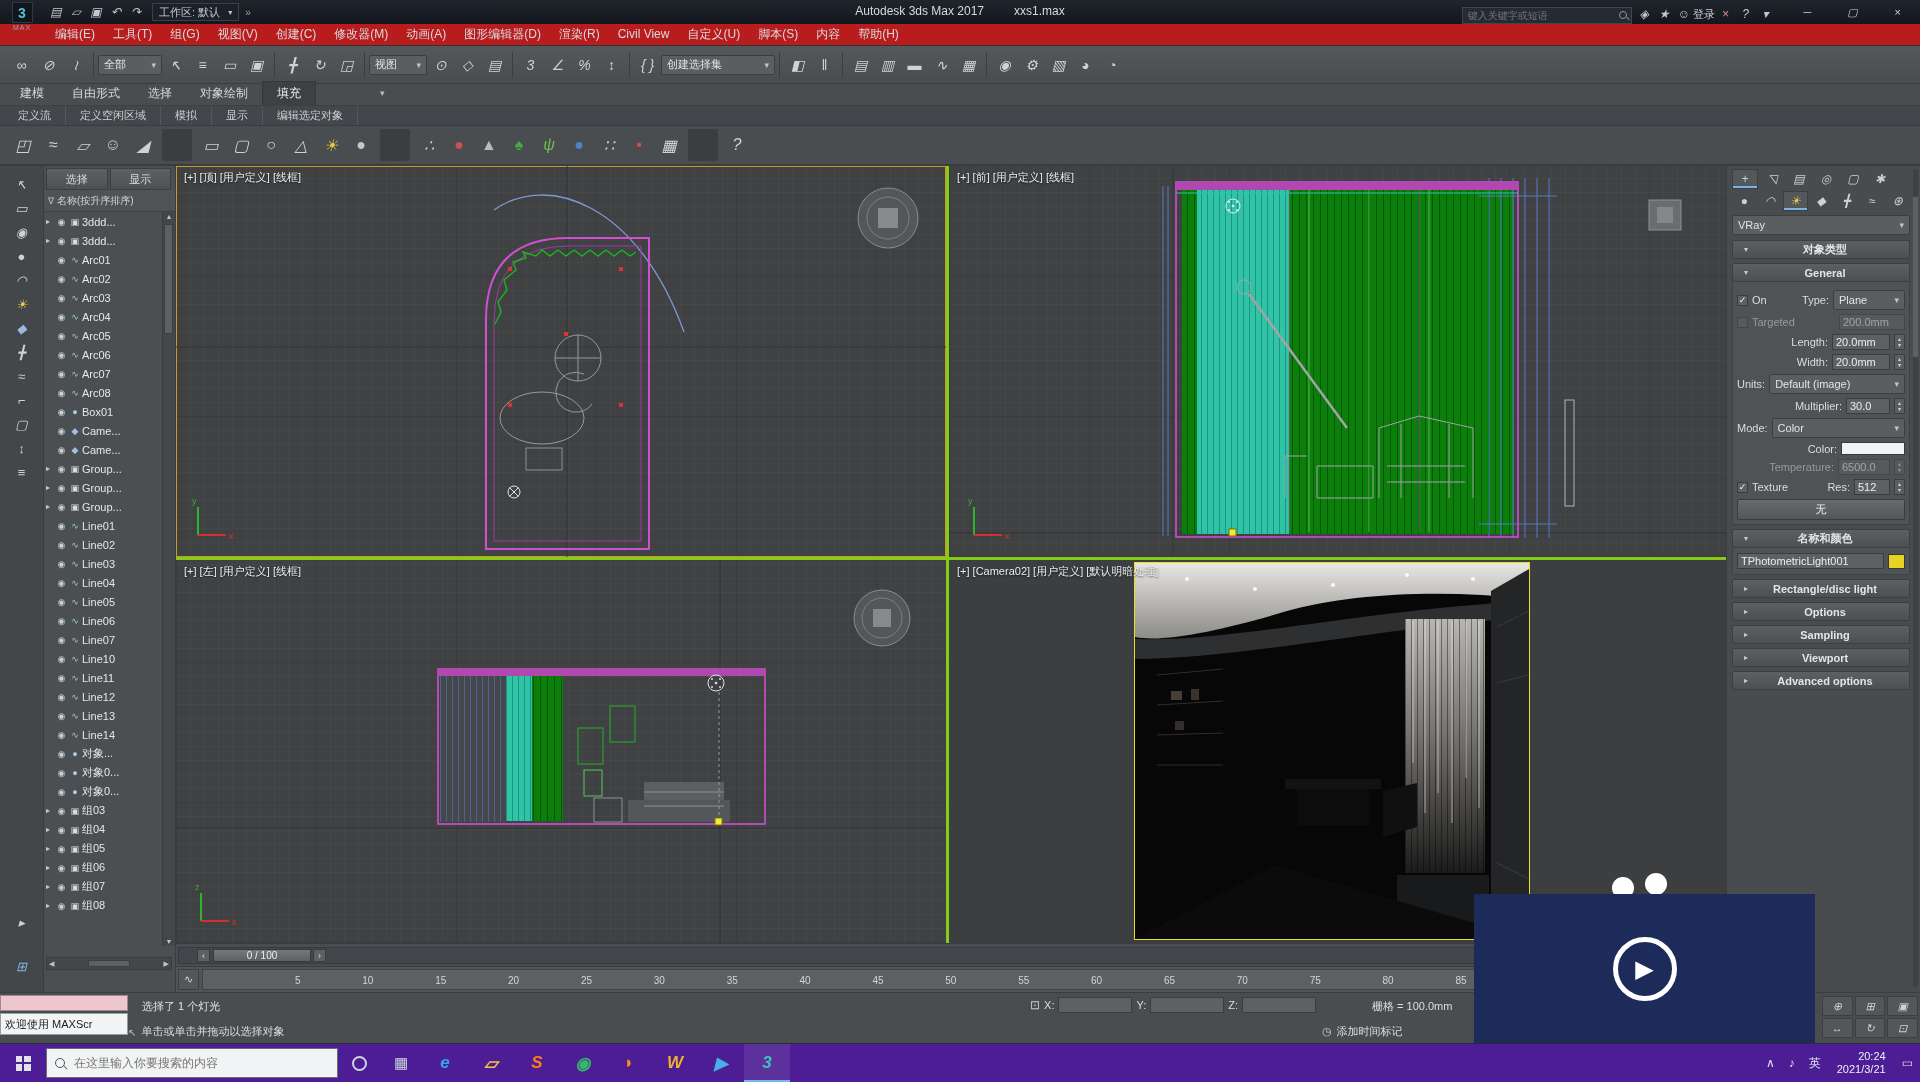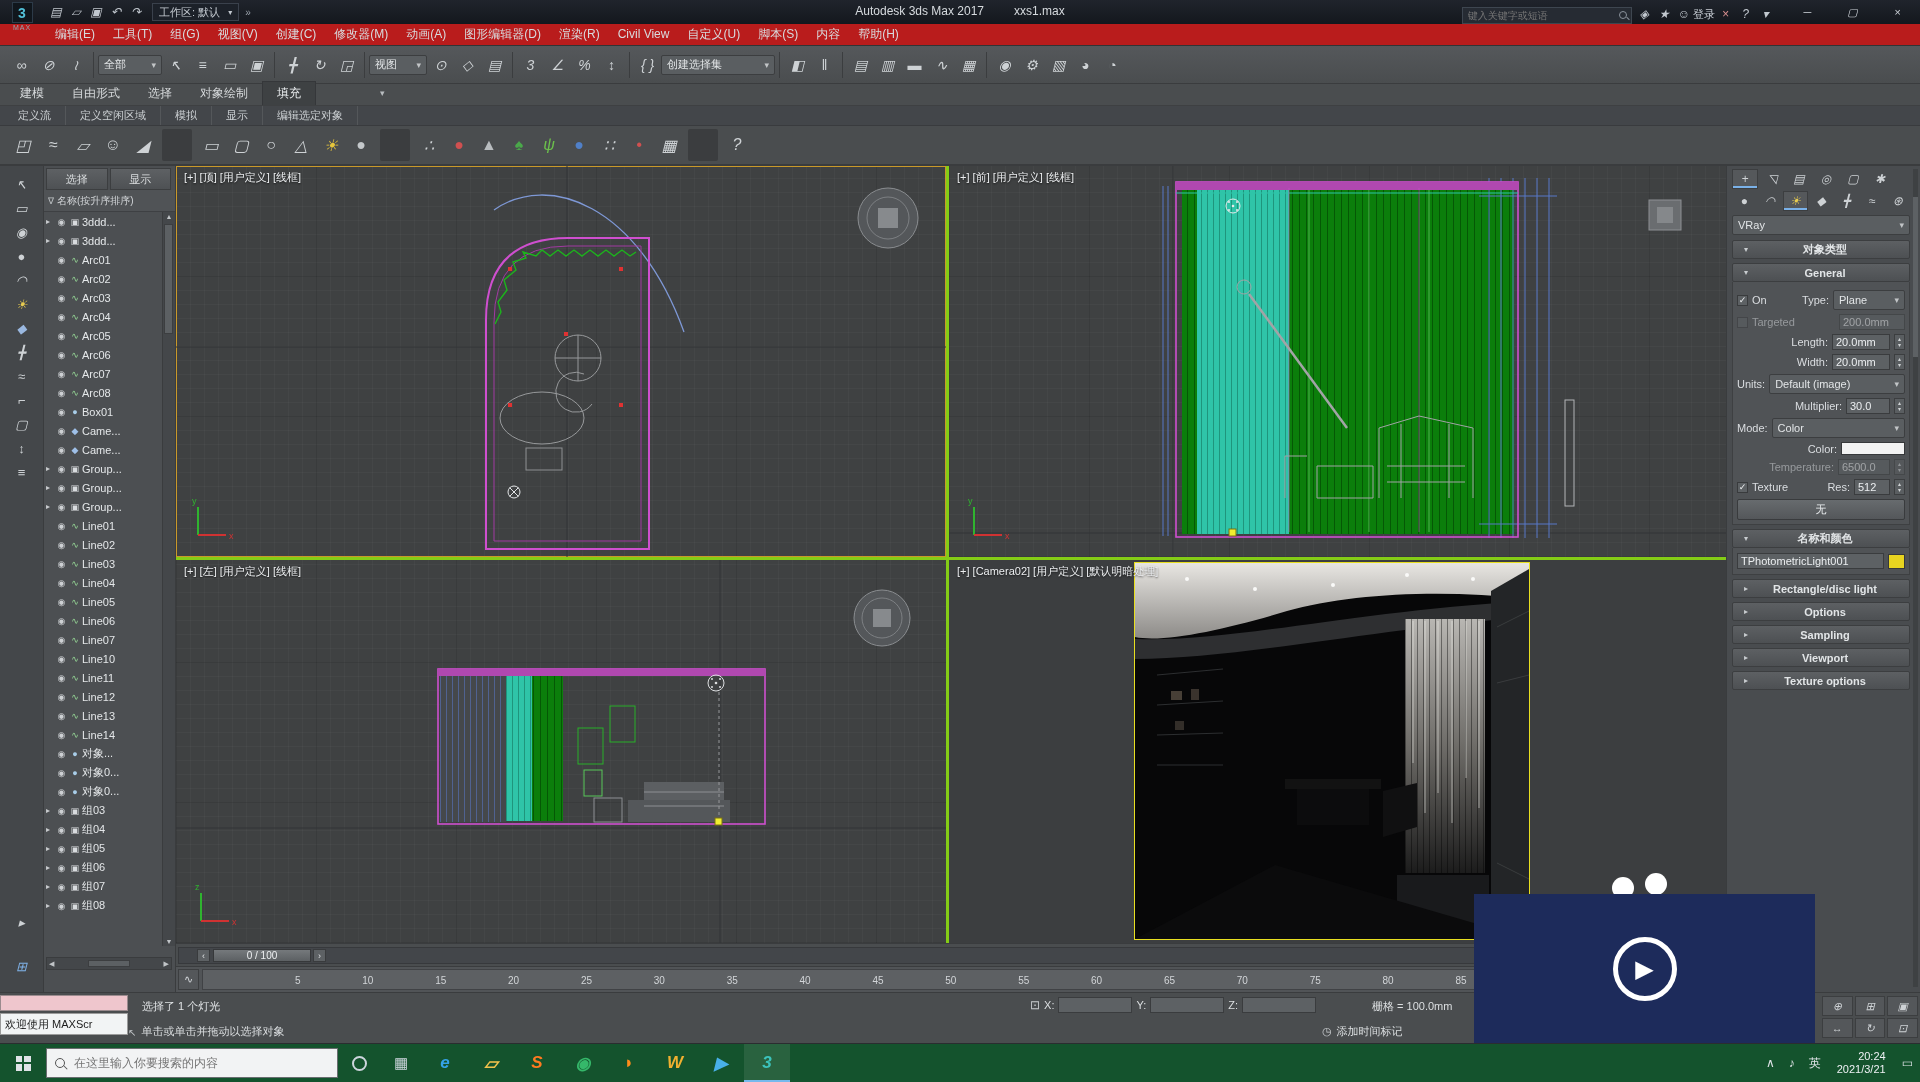--- a/index.html
+++ b/index.html
@@ -191,21 +191,21 @@
   .cfield{width:74px;height:16px;background:#5d6164;border:1px solid #3a3c3e;color:#e8ebed;
     font-size:11px;padding:0 3px;font-family:inherit}
   .st-grid{left:1372px;top:6px;font-size:11px;color:#dcdfe1}
   .st-ttag{left:1322px;top:31px;font-size:11px;color:#dcdfe1;display:flex;gap:5px;align-items:center}
   .tt-ico::after{content:"◷";font-size:11px;color:#c8cbce}
   .navs{right:2px;top:3px;width:96px;display:grid;grid-template-columns:repeat(3,1fr);gap:2px}
   .nav-btn{height:20px;background:#54575a;border:1px solid #3c3e40;display:flex;align-items:center;
     justify-content:center;font-size:11px;color:#ced2d5}
 
   
-  .taskbar{position:absolute;top:1043px;left:0;width:1920px;height:39px;background:#14532d;
+  .taskbar{position:absolute;top:1043px;left:0;width:1920px;height:39px;background:#4c1d95;
     display:flex;align-items:stretch;color:#e6e9ec;border-top:1px solid #2a2d30}
   .tb-start{width:46px;display:flex;align-items:center;justify-content:center}
   .winlogo{width:15px;height:15px;display:grid;grid-template-columns:1fr 1fr;grid-template-rows:1fr 1fr;gap:2px}
   .winlogo i{background:#dfe3e7}
   .tb-search{width:292px;background:#f2f3f4;border:1px solid #6a6d70;display:flex;align-items:center;
     margin:4px 0;padding:0 8px;gap:7px}
   .lens2{width:10px;height:10px;border:1px solid #555;border-radius:50%;position:relative;flex:none}
   .lens2::after{content:"";position:absolute;width:5px;height:1px;background:#555;transform:rotate(45deg);right:-4px;bottom:-1px}
   .tb-search input{flex:1;border:none;outline:none;background:transparent;font-size:12px;color:#444;font-family:inherit}
   .tb-ico{width:42px;display:flex;align-items:center;justify-content:center}
@@ -1266,21 +1266,21 @@
           </div>
 
           <div class="rollout closed">
             <div class="ro-head">
               <b>Viewport</b>
             </div>
           </div>
 
           <div class="rollout closed">
             <div class="ro-head">
-              <b>Texture options</b>
+              <b>Advanced options</b>
             </div>
           </div>
         </div>
 
       <div class="cp-scroll">
         <span class="cp-thumb"></span>
       </div>
     </div>
 
     <div class="timeline">

